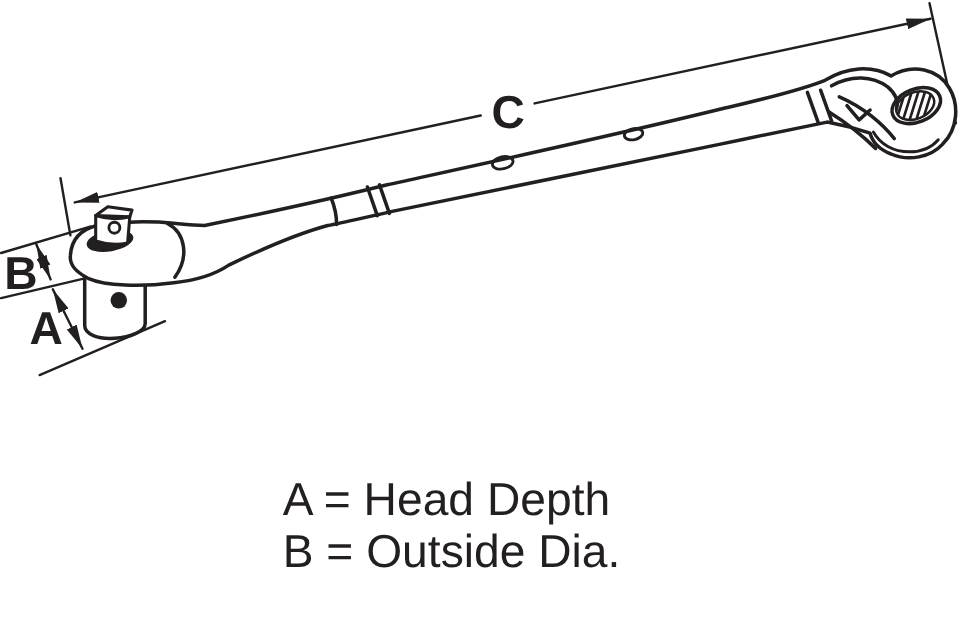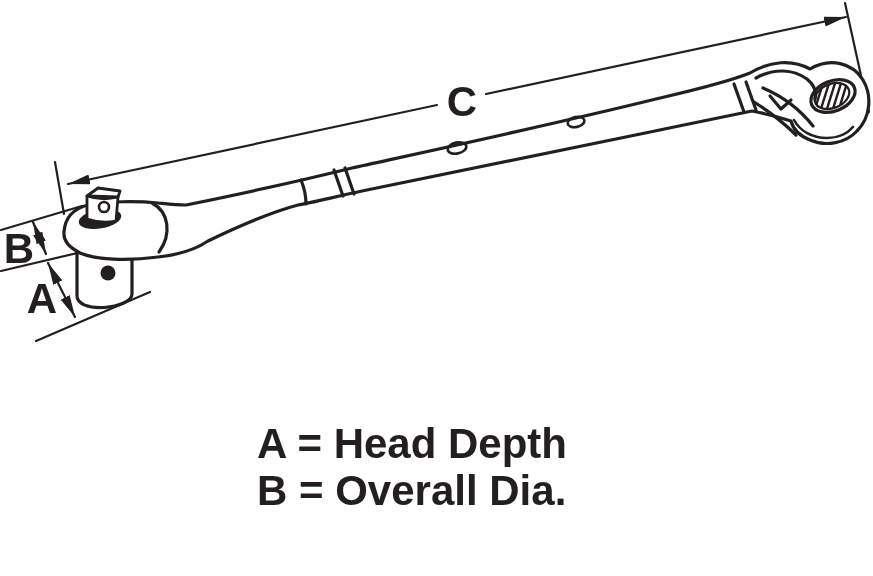--- a/index.html
+++ b/index.html
@@ -17,23 +17,23 @@
     transform: translate(-50%, -50%);
     font-weight: 700;
     font-size: 42px;
     color: #231f20;
     line-height: 1;
     white-space: nowrap;
   }
   .legend {
     position: absolute;
     left: 257px;
-    top: 420px;
+    top: 430px;
     color: #231f20;
-    font-weight: 700;
+    font-weight: 400;
     font-size: 42px;
   }
   .legend-line {
     height: 47px;
     line-height: 47px;
     white-space: nowrap;
   }
 </style>
 </head>
 <body>
@@ -132,16 +132,16 @@
       <path d="M770,96 L781,109 L791,100"></path>
     </g>
   </svg>
 
   <div class="dim-label" style="left:462px; top:102px;">C</div>
   <div class="dim-label" style="left:19px; top:249px;">B</div>
   <div class="dim-label" style="left:42px; top:299px;">A</div>
 
   <div class="legend">
     <div class="legend-line">A = Head Depth</div>
-    <div class="legend-line">B = Overall Dia.</div>
+    <div class="legend-line">B = Outside Dia.</div>
   </div>
 
 </div>
 
 </body></html>

